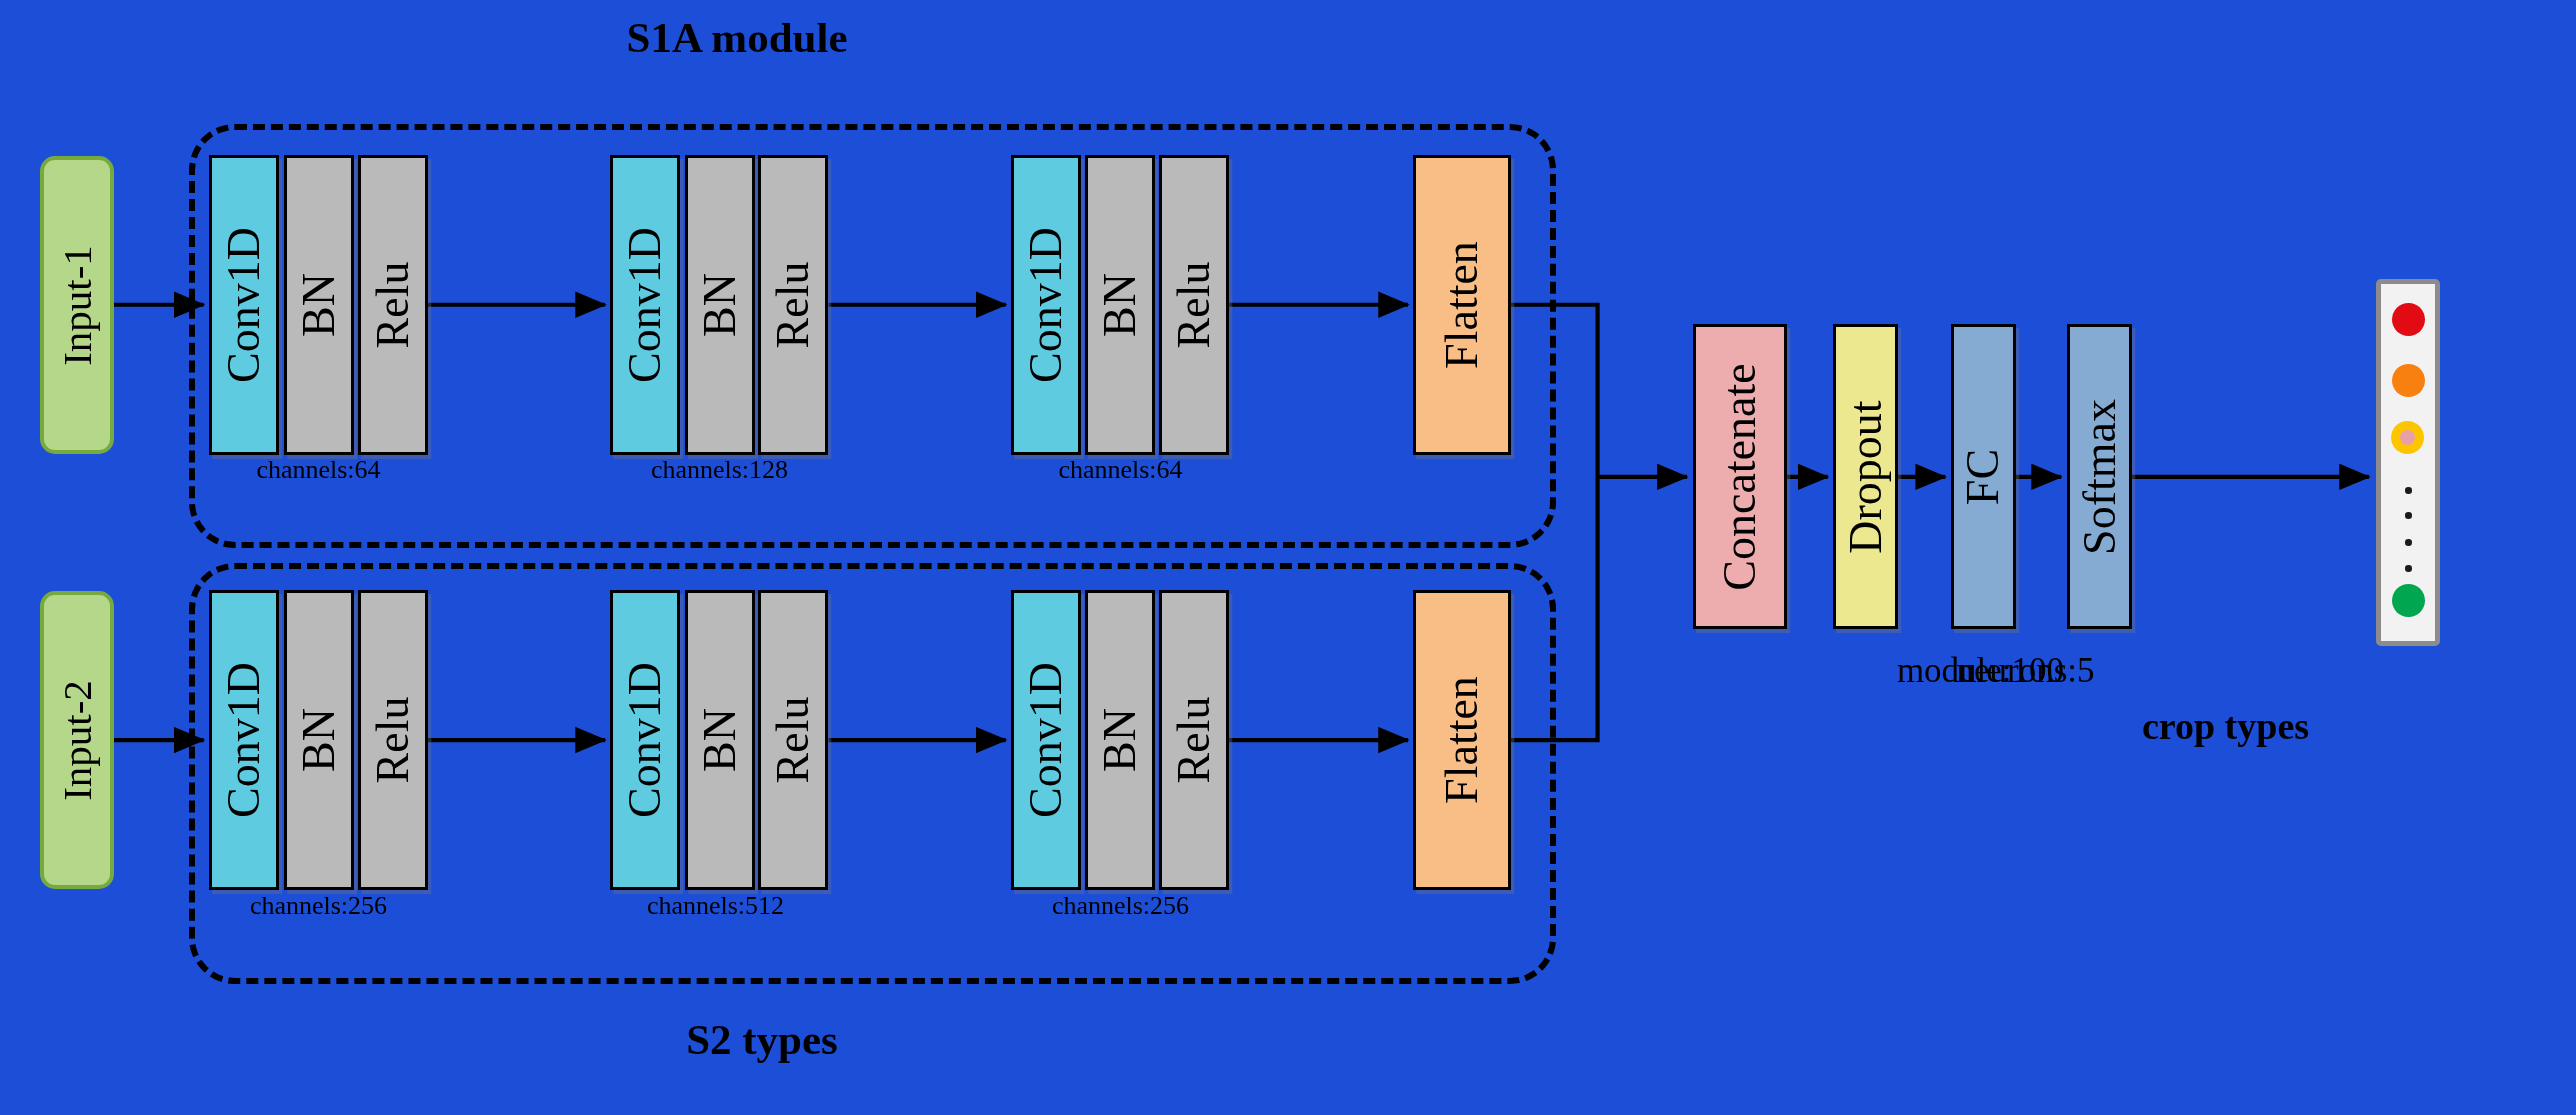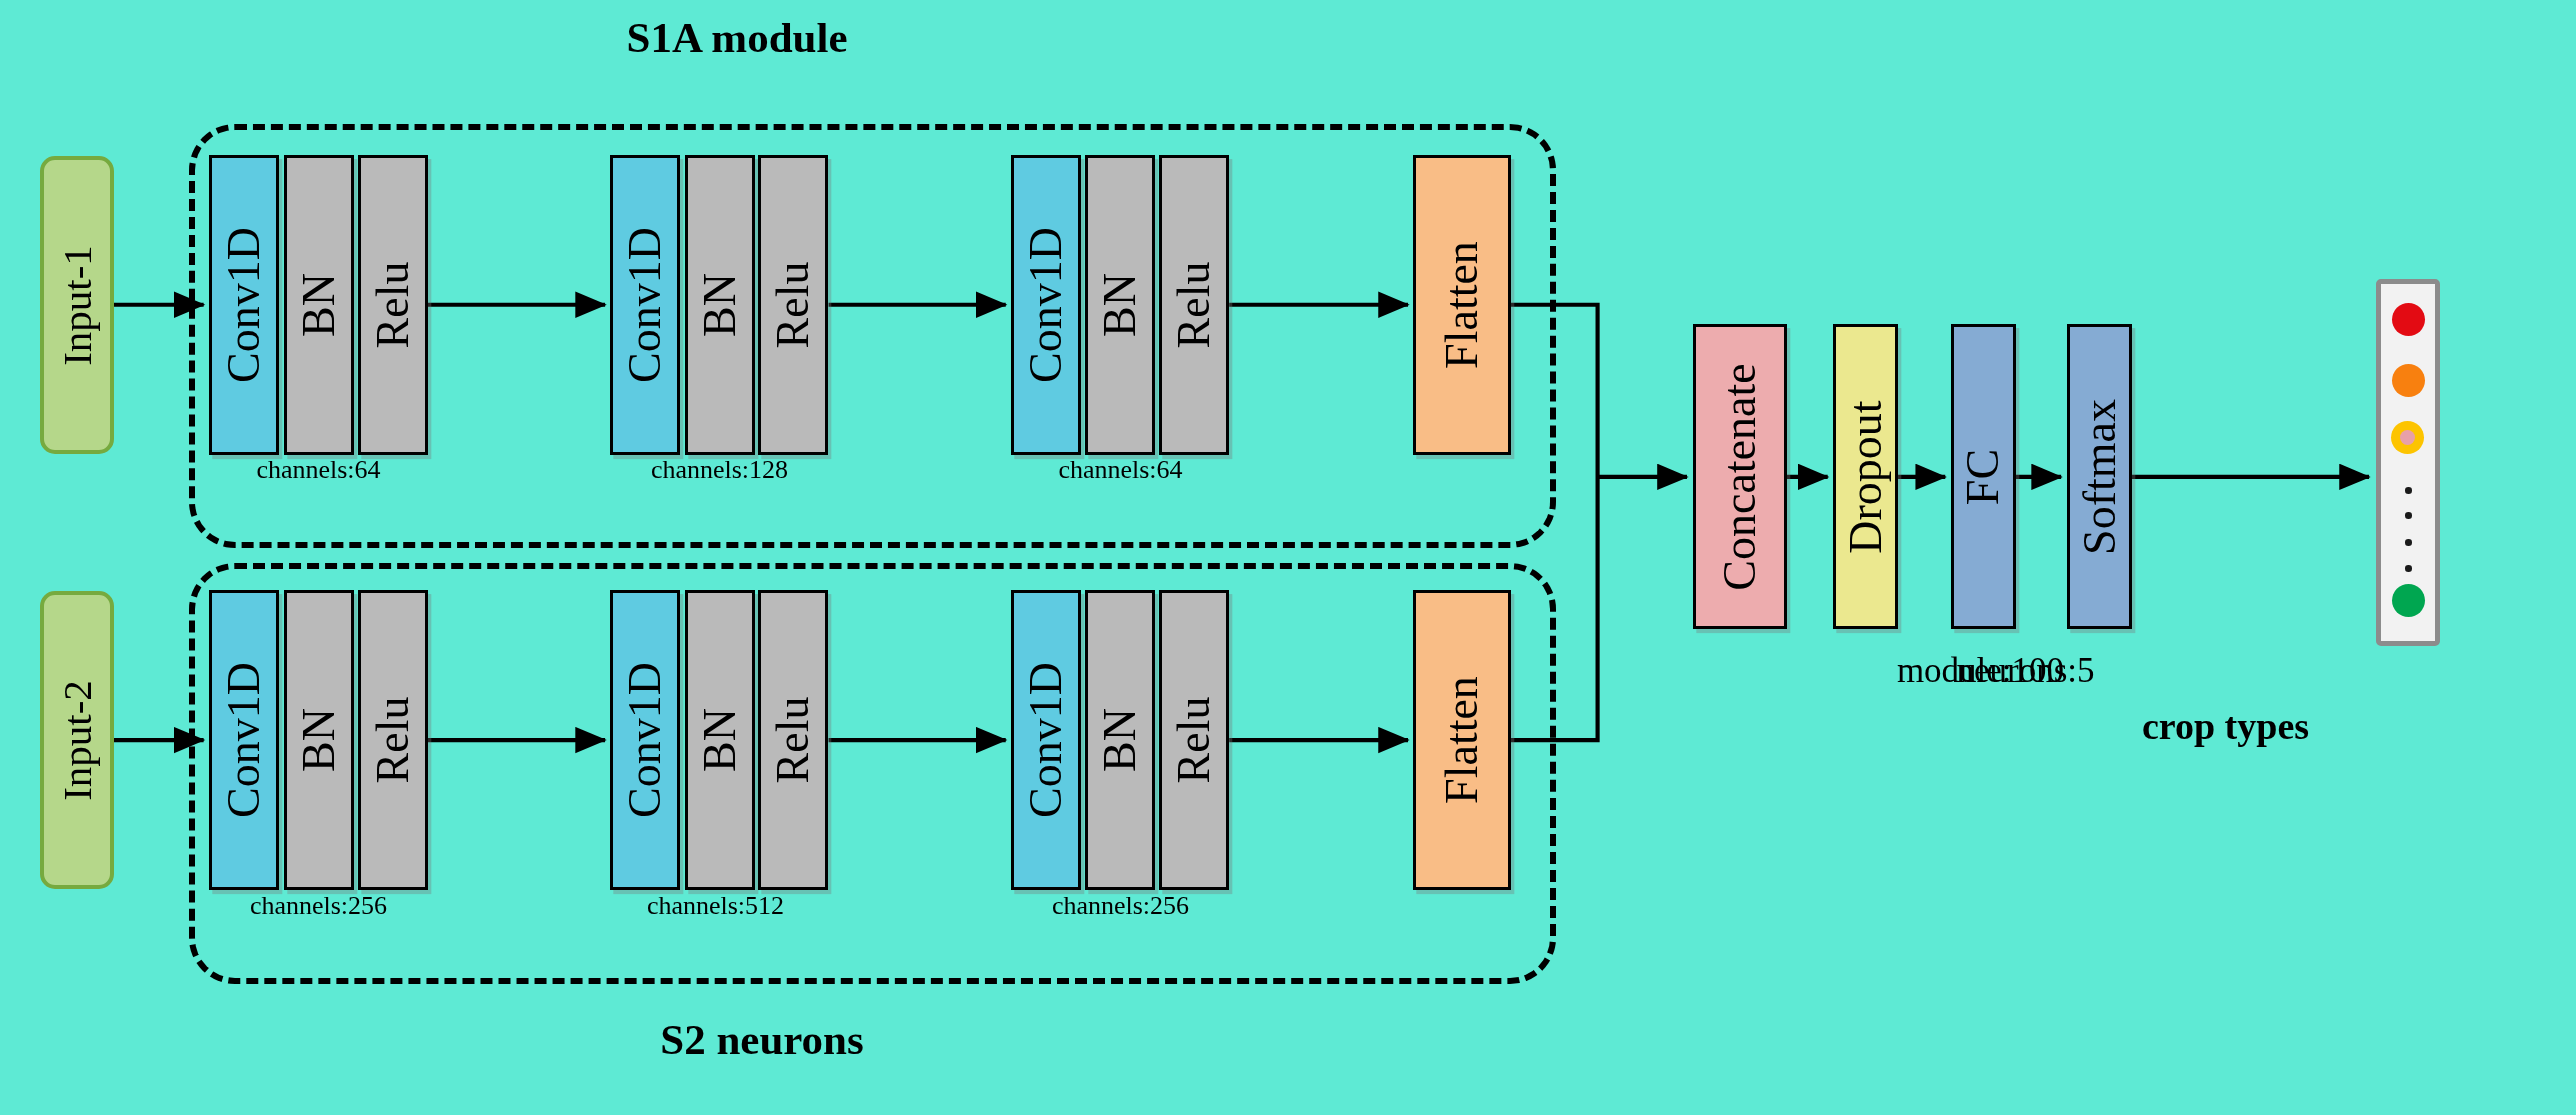--- a/index.html
+++ b/index.html
@@ -1,20 +1,20 @@
 <!DOCTYPE html>
 <html style="font-size:13.2px"><head>
 <meta charset="utf-8">
 <style>
   html, body { margin: 0; padding: 0; background: #ffffff; }
   .canvas {
     position: relative;
     width: 2576px;
     height: 1116px;
-    background: #5eead4;
+    background: #1d4ed8;
     font-family: "Liberation Serif", "DejaVu Serif", serif;
     color: #000;
     overflow: hidden;
   }
   .wires { position: absolute; left: 0; top: 0; z-index: 5; }
   .module-box {
     position: absolute;
     border: 6.6px dashed #000;
     border-radius: 46px;
     z-index: 1;
@@ -148,21 +148,21 @@
     <line x1="2158" y1="576" x2="2208" y2="576" stroke="#000" stroke-width="5" marker-end="url(#arr)"></line>
     <line x1="2293" y1="576" x2="2350" y2="576" stroke="#000" stroke-width="5" marker-end="url(#arr)"></line>
     <line x1="2435" y1="576" x2="2490" y2="576" stroke="#000" stroke-width="5" marker-end="url(#arr)"></line>
     <line x1="2575" y1="576" x2="2862" y2="576" stroke="#000" stroke-width="5" marker-end="url(#arr)"></line>
   </svg>
 
   <div class="module-box" style="left:189px; top:124px; width:1367px; height:424px;"></div>
   <div class="module-box" style="left:189px; top:563px; width:1367px; height:421px;"></div>
 
   <div class="title" style="left:530px; top:13.2px; width:414px;">S1A module</div>
-  <div class="title" style="left:555px; top:1015px; width:414px;">S2 neurons</div>
+  <div class="title" style="left:555px; top:1015px; width:414px;">S2 types</div>
 
   <div class="input-box" style="top: 156px; background-color: rgb(181, 215, 138); border-color: rgb(118, 170, 63);">
     <span class="vtext">Input-1</span>
   </div>
   <div class="input-box" style="top: 591px; background-color: rgb(181, 215, 138); border-color: rgb(118, 170, 63);">
     <span class="vtext">Input-2</span>
   </div>
 
   <div class="blk col" style="left: 209px; top: 155px; background-color: rgb(95, 203, 225);">
     <span class="vtext">Conv1D</span>

